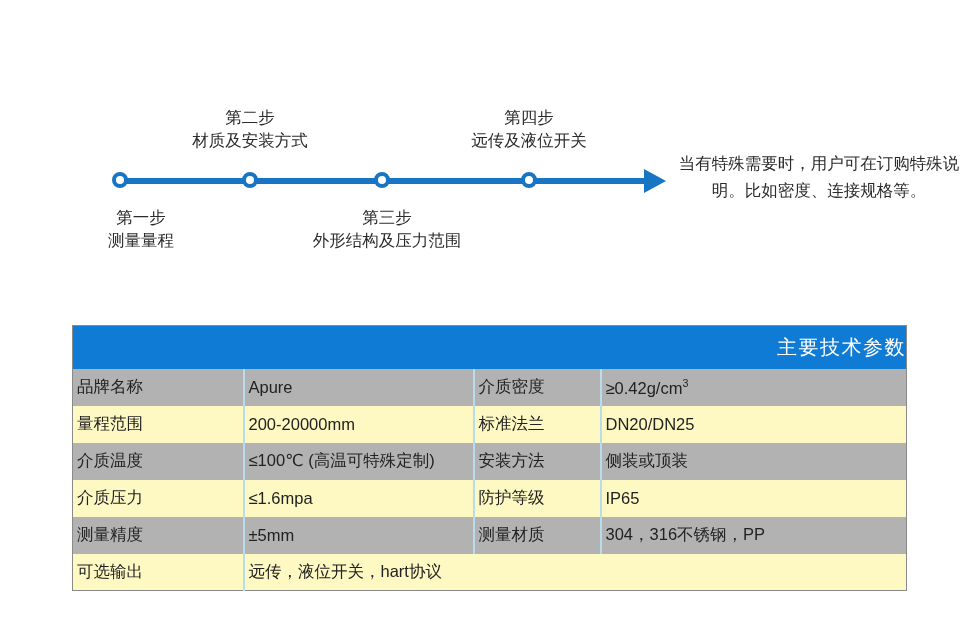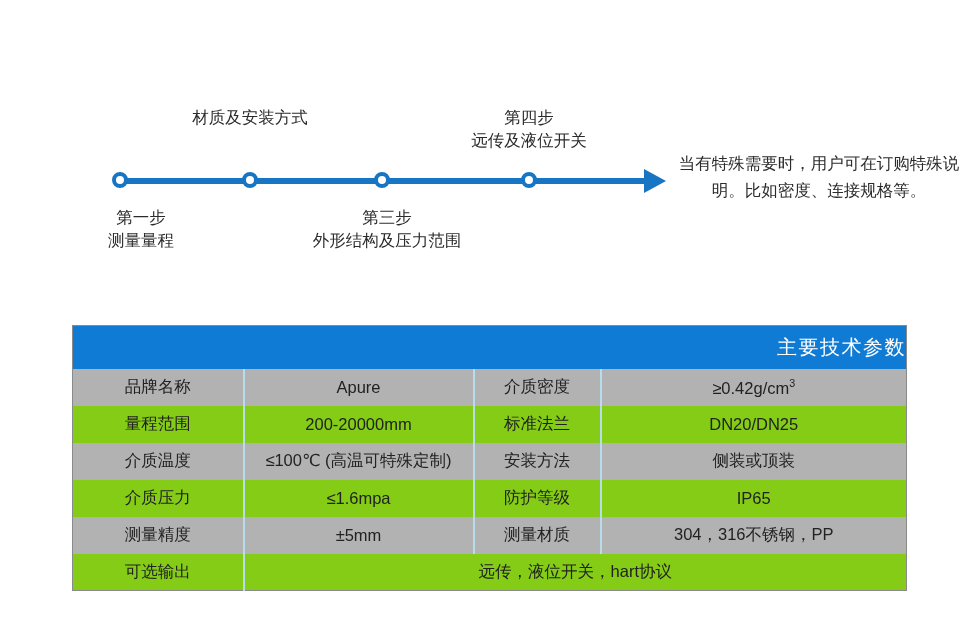--- a/index.html
+++ b/index.html
@@ -126,30 +126,29 @@
     text-align: right;
     height: 43px;
     letter-spacing: 1.5px;
     border: none;
   }
 
   table.spec td {
     height: 37px;
     font-size: 16.5px;
     color: #222222;
-    text-align: center;
     vertical-align: middle;
     border: none;
-    padding: 0 13px;
+    padding: 0 4px;
     white-space: nowrap;
     overflow: hidden;
   }
 
   tr.band-gray td { background: #b2b2b2; }
-  tr.band-white td { background: #84cc16; }
+  tr.band-white td { background: #fef9c3; }
 
   
   table.spec td.dv { border-right: 2px solid #b9dcec; }
 
   td.small { font-size: 15px; }
 
   sup { font-size: 0.65em; vertical-align: super; }
 </style>
 </head>
 <body>
@@ -163,20 +162,21 @@
     <div class="tl-arrow"></div>
 
     <div class="tl-dot" style="left:120px"></div>
     <div class="tl-label below" style="left:120px">
       <span class="l1">第一步</span>
       <span class="l2">测量量程</span>
     </div>
 
     <div class="tl-dot" style="left:250px"></div>
     <div class="tl-label above" style="left:250px">
+      <span class="l1">第二步</span>
       <span class="l2">材质及安装方式</span>
     </div>
 
     <div class="tl-dot" style="left:382px"></div>
     <div class="tl-label below" style="left:366px">
       <span class="l1">第三步</span>
       <span class="l2">外形结构及压力范围</span>
     </div>
 
     <div class="tl-dot" style="left:529px"></div>

